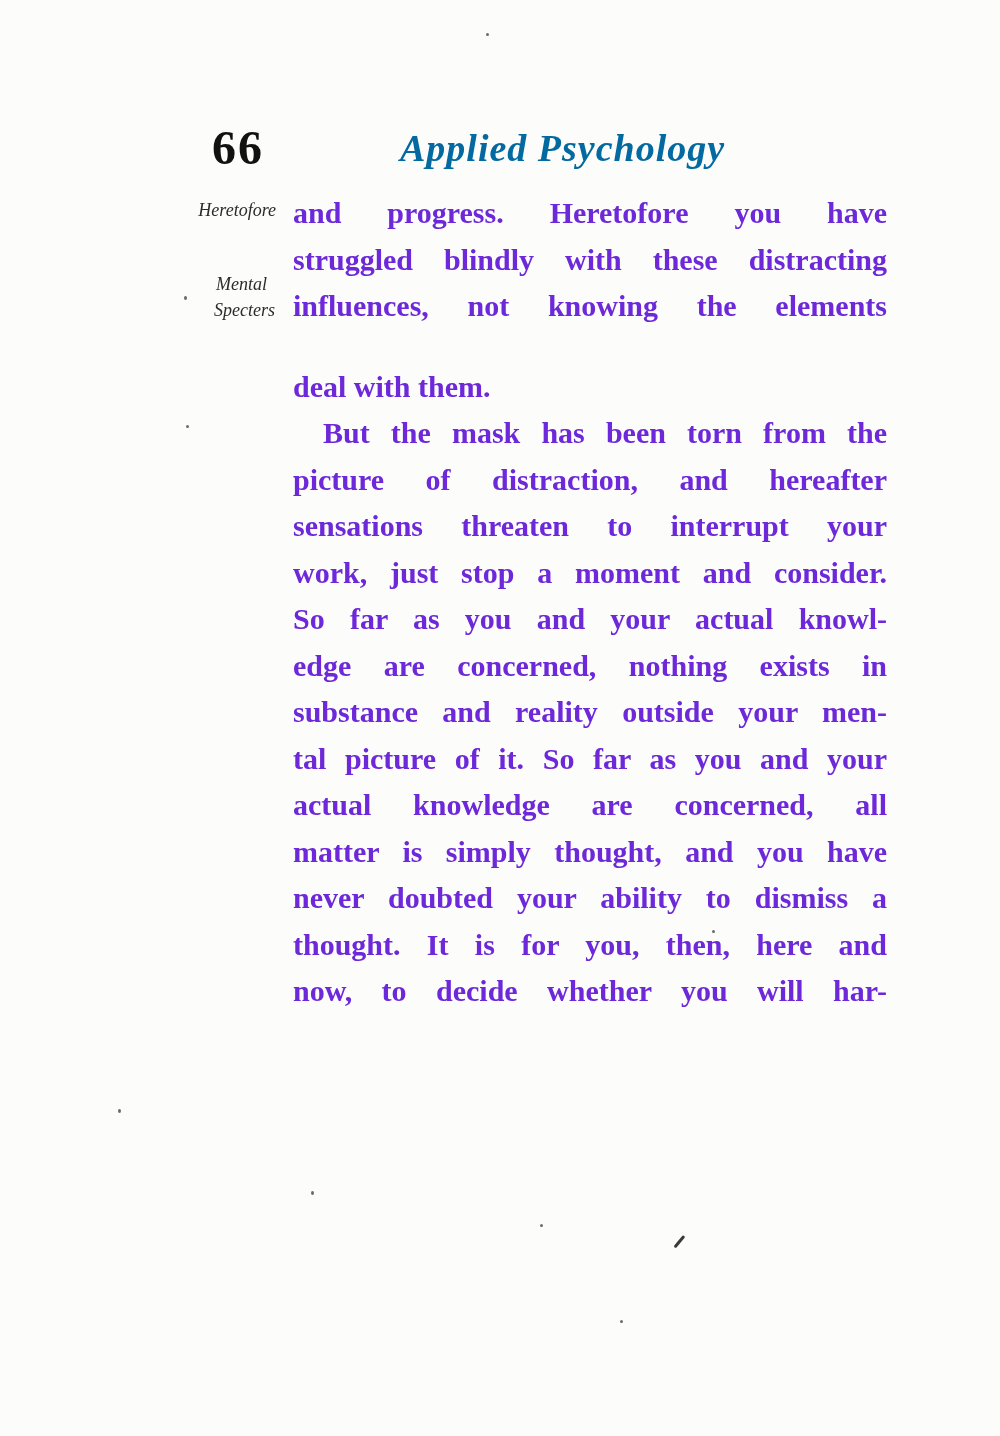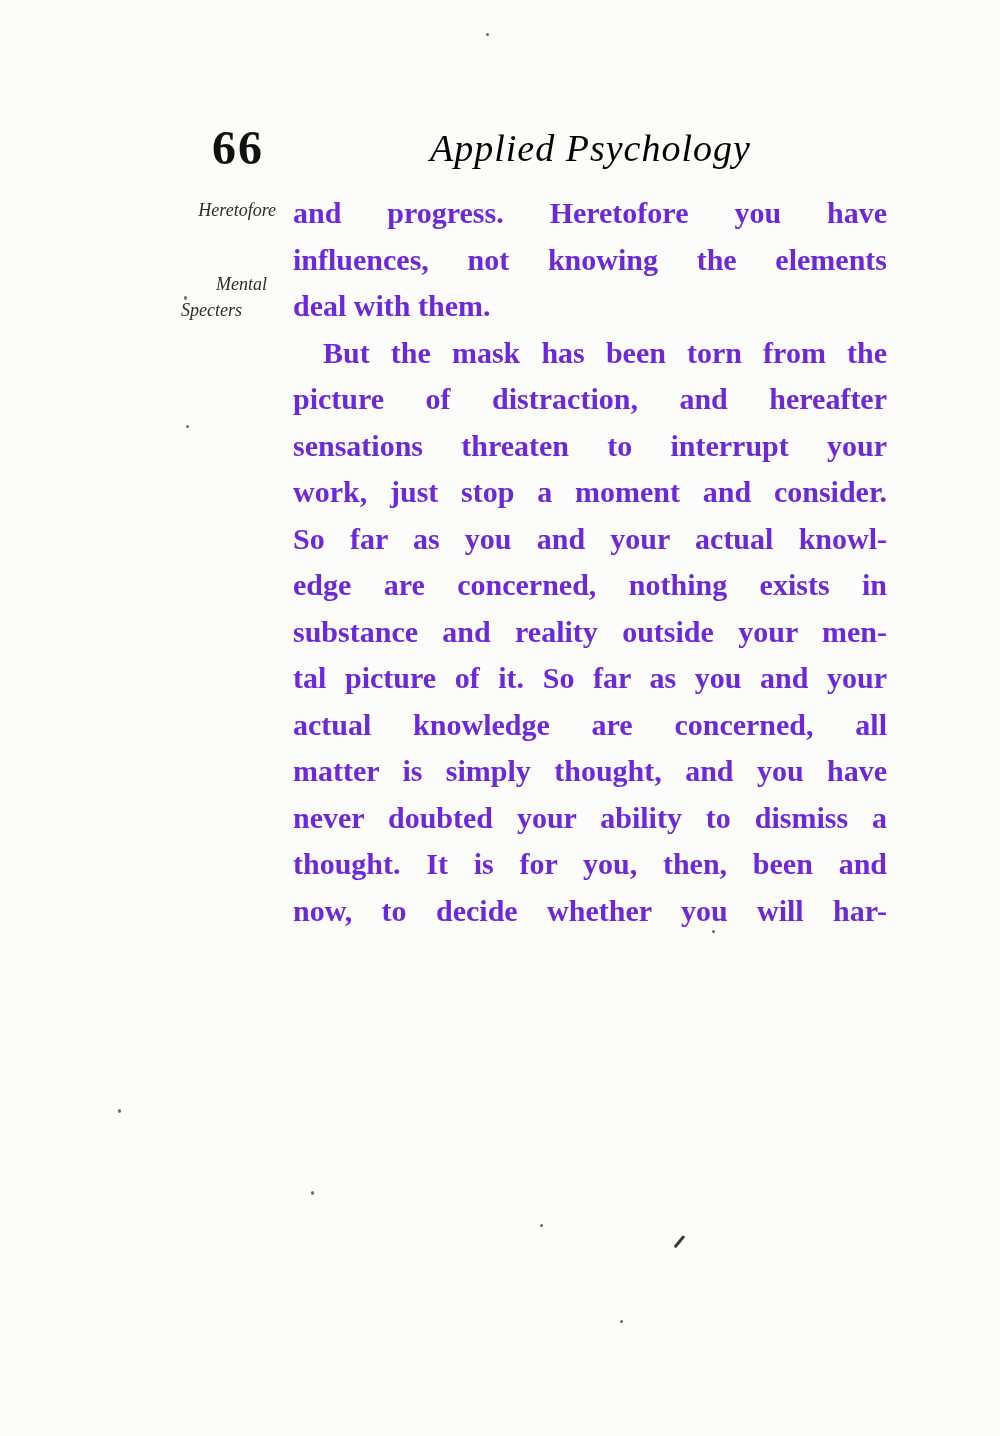--- a/index.html
+++ b/index.html
@@ -24,62 +24,63 @@
     left: 212px;
     top: 120px;
     font-size: 48px;
     font-weight: 700;
     letter-spacing: 2px;
     color: #111;
     text-align: right;
   }
   .running-head {
     position: absolute;
-    left: 430px;
+    left: 400px;
     top: 126px;
     font-size: 38px;
     font-style: italic;
-    font-weight: 400;
+    font-weight: 700;
     letter-spacing: 1px;
-    color: #000000;
+    color: #0369a1;
   }
 
   
   .margin-note {
     position: absolute;
     left: 148px;
     top: 197px;
     width: 128px;
     text-align: right;
     font-style: italic;
     font-size: 18px;
     line-height: 26px;
     color: #2c2c2c;
   }
   .mn-1 { padding-right: 9px; margin-top: 48px; }
-  .mn-2 { padding-right: 1px; text-align: center; }
+  .mn-2 { padding-right: 1px; }
 
   
   .body-text {
     position: absolute;
     left: 293px;
     top: 190px;
     width: 594px;
     font-size: 30px;
     line-height: 46.5px;
     font-weight: 600;
     color: #6d28d9;
   }
   .line { white-space: normal; }
   .line.just {
     text-align: justify;
     text-align-last: justify;
   }
   .line.plain {
     text-align: left;
+    margin-top: 34px;
   }
   .line.indent {
     text-indent: 30px;
   }
 
   
   .speckle {
     position: absolute;
     background: #6a6a66;
     border-radius: 50%;
@@ -115,35 +116,36 @@
 
   <aside class="margin-note">
     <div class="mn-line mn-0">Heretofore</div>
     <div class="mn-line mn-1">Mental</div>
     <div class="mn-line mn-2">Specters</div>
   </aside>
 
   <main class="body-text">
 
     <div class="line just">and progress. Heretofore you have</div>
+    <div class="line just">struggled blindly with these distracting</div>
     <div class="line just">influences, not knowing the elements</div>
     <div class="line plain">deal with them.</div>
 
     <div class="line just indent">But the mask has been torn from the</div>
     <div class="line just">picture of distraction, and hereafter</div>
     <div class="line just">sensations threaten to interrupt your</div>
     <div class="line just">work, just stop a moment and consider.</div>
     <div class="line just">So far as you and your actual knowl-</div>
     <div class="line just">edge are concerned, nothing exists in</div>
     <div class="line just">substance and reality outside your men-</div>
     <div class="line just">tal picture of it. So far as you and your</div>
     <div class="line just">actual knowledge are concerned, all</div>
     <div class="line just">matter is simply thought, and you have</div>
     <div class="line just">never doubted your ability to dismiss a</div>
-    <div class="line just">thought. It is for you, then, been and</div>
+    <div class="line just">thought. It is for you, then, here and</div>
     <div class="line just">now, to decide whether you will har-</div>
   </main>
 
   <div class="speckle sp-a"></div>
   <div class="speckle sp-b"></div>
   <div class="speckle sp-c"></div>
   <div class="speckle sp-d"></div>
   <div class="speckle sp-e"></div>
   <div class="speckle sp-f"></div>
   <div class="speckle sp-g"></div>

